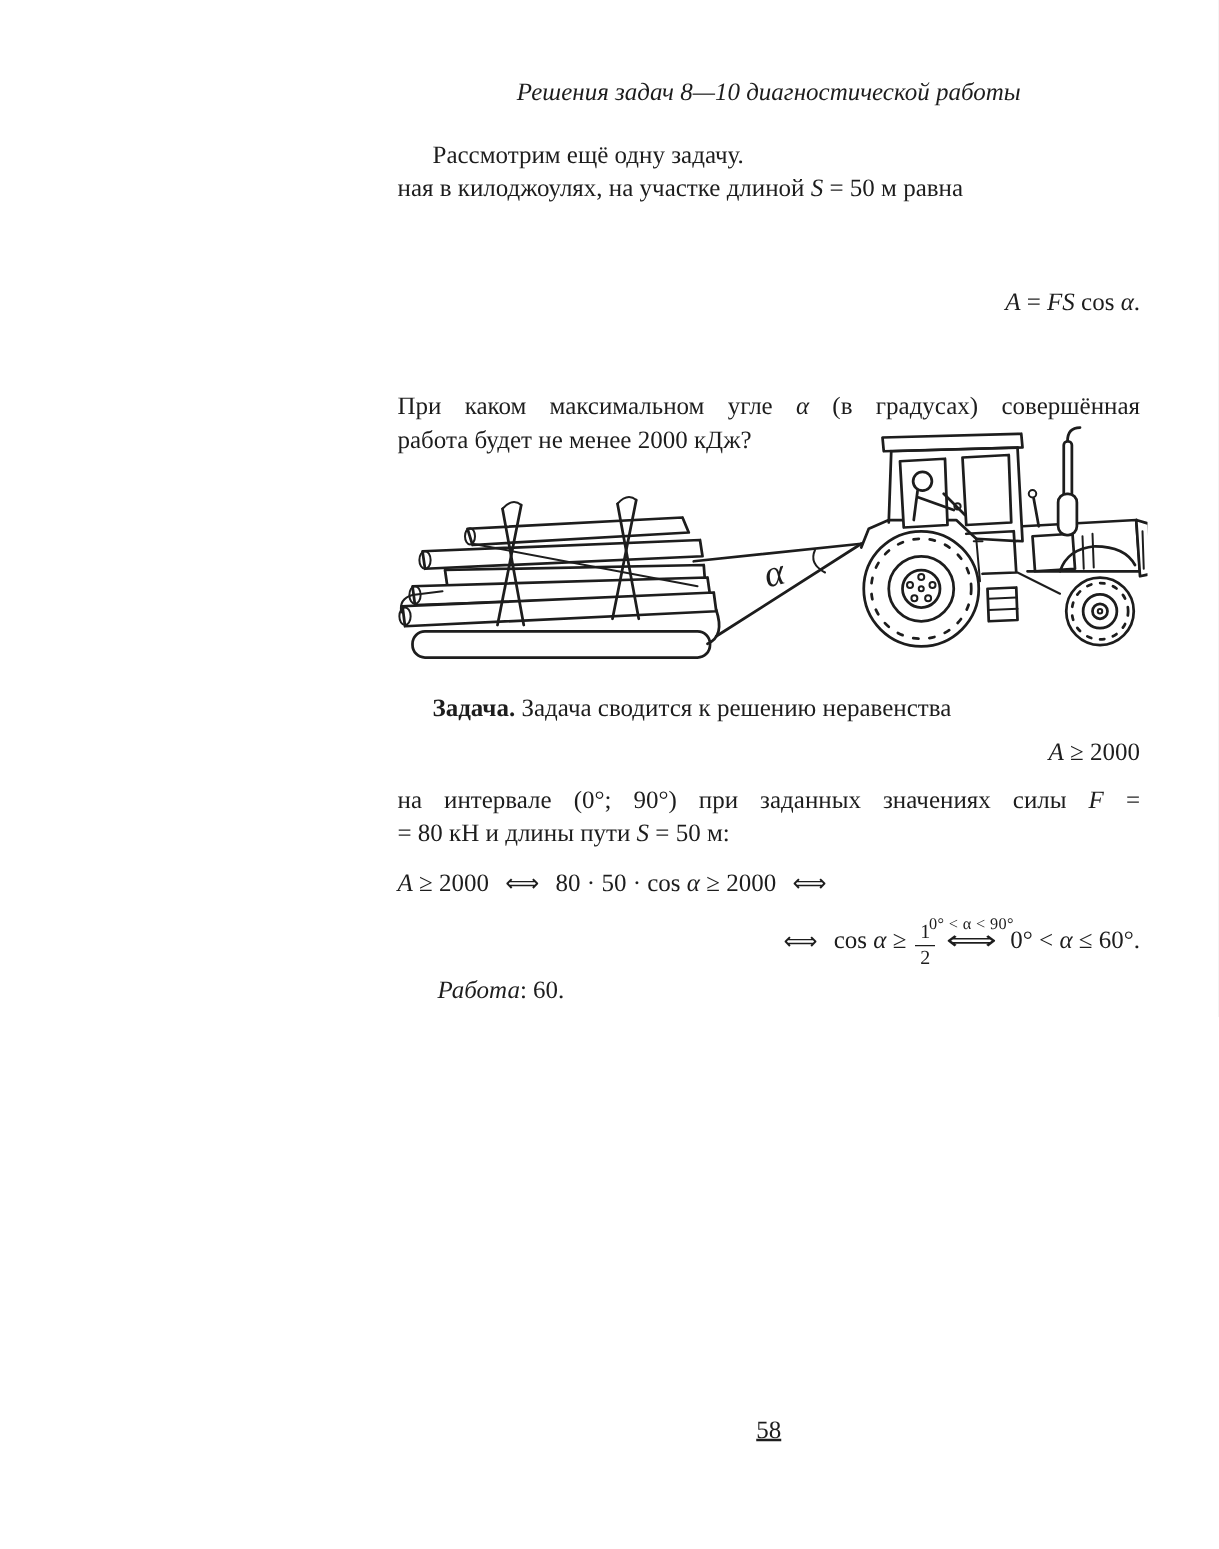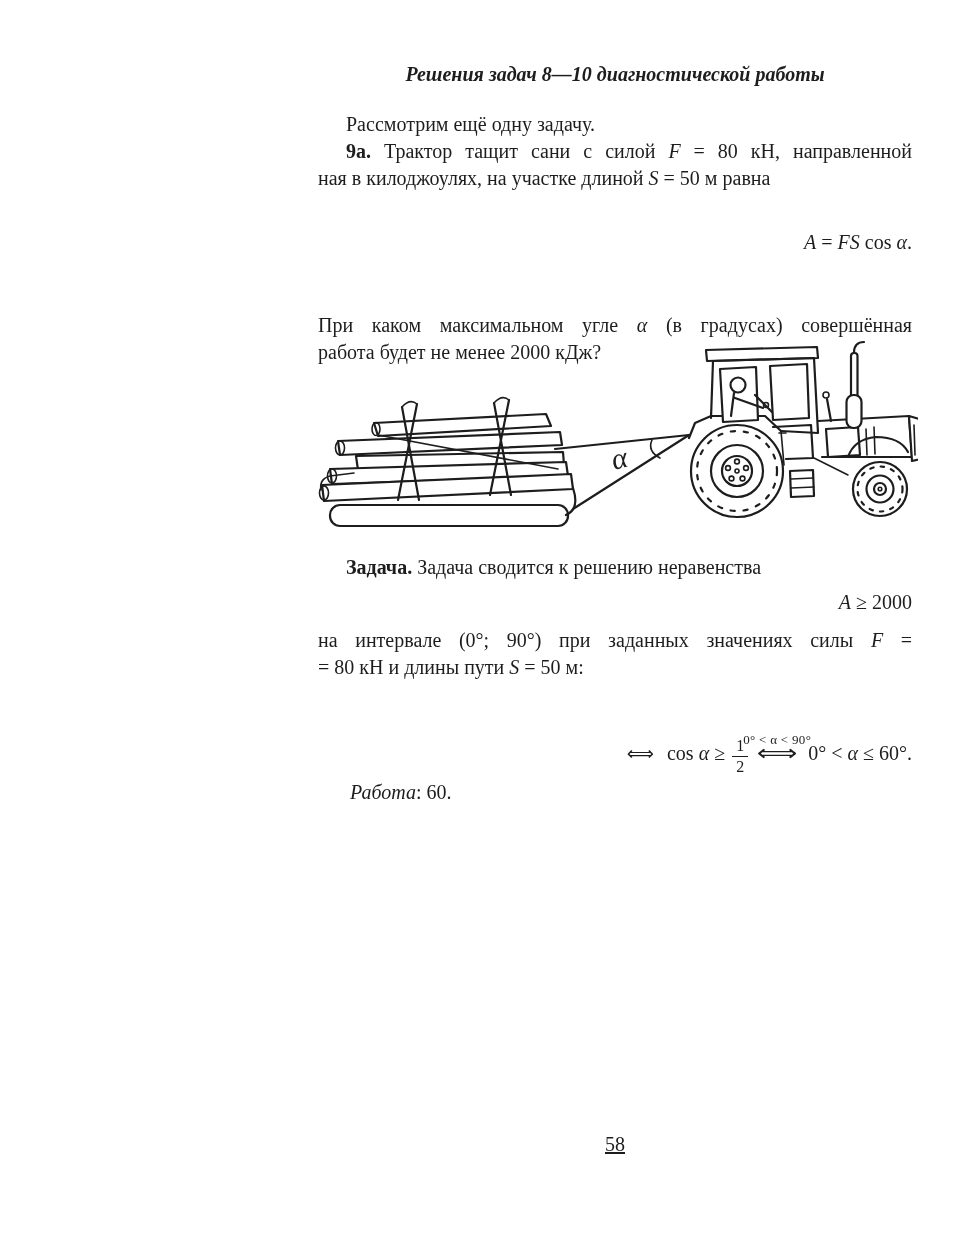--- a/index.html
+++ b/index.html
@@ -44,30 +44,27 @@
   .footer-num{text-align:center;}
   svg .ln{fill:none;stroke:#1d1d1d;stroke-width:2.2;stroke-linecap:round;stroke-linejoin:round;}
   svg .lnw{fill:#ffffff;stroke:#1d1d1d;stroke-width:2.2;stroke-linecap:round;stroke-linejoin:round;}
   svg .thin{stroke-width:1.6;}
 </style>
 </head>
 <body>
 
 <div class="page">
 
-  <div class="blk running-head" style="top:61px;font-weight:bold;">Решения задач 8—10 диагностической работы</div>
+  <div class="blk running-head" style="top:61px;">Решения задач 8—10 диагностической работы</div>
 
   <div class="blk indent" style="top:111px;">
     <span>Рассмотрим ещё одну задачу.</span>
   </div>
 
   <div class="blk" style="top:138px;">
-    <div class="jline indent">
-      <span class="s-b">9а.</span><span class="s-n"> Трактор тащит сани с силой </span><span class="s-i">F</span><span class="s-n"> = 80 кН, направленной</span>
-    </div>
     <div class="lline">
       <span class="s-n">ная в килоджоулях, на участке длиной </span><span class="s-i">S</span><span class="s-n"> = 50 м равна</span>
     </div>
   </div>
 
   <div class="blk center math" style="top:229px;">
     <span class="s-i">A</span><span class="s-n"> = </span><span class="s-i">FS</span><span class="s-n"> cos </span><span class="s-i">α</span><span class="s-n">.</span>
   </div>
 
   <div class="blk" style="top:264px;margin-top:48px;">
@@ -194,20 +191,23 @@
 
   <div class="blk" style="top:627px;">
     <div class="jline">
       <span class="s-n">на интервале (0°; 90°) при заданных значениях силы </span><span class="s-i">F</span><span class="s-n"> =</span>
     </div>
     <div class="lline">
       <span class="s-n">= 80 кН и длины пути </span><span class="s-i">S</span><span class="s-n"> = 50 м:</span>
     </div>
   </div>
 
+  <div class="blk math lline" style="top:694px;">
+    <span class="s-i">A</span><span class="s-n"> ≥ 2000</span><span class="arr m-arr">⟺</span><span class="s-n">80 · 50 · cos </span><span class="s-i">α</span><span class="s-n"> ≥ 2000</span><span class="arr m-arr">⟺</span>
+  </div>
 
   <div class="blk math right" style="top:737px;">
     <span class="arr" style="margin-right:13px;">⟺</span><span class="s-n">cos </span><span class="s-i">α</span><span class="s-n"> ≥</span><span class="frac"><span class="fnum">1</span><span class="fden">2</span></span><span class="overarrow"><span class="oa-label">0° &lt; α &lt; 90°</span><span class="oa-arrow">⟺</span></span><span class="s-n">0° &lt; </span><span class="s-i">α</span><span class="s-n"> ≤ 60°.</span>
   </div>
 
   <div class="blk" style="top:779px;padding-left:32px;">
     <span class="s-i">Работа</span><span class="s-n">: 60.</span>
   </div>
 
   <div class="blk footer-num" style="top:1131px;text-decoration:underline;">58</div>

